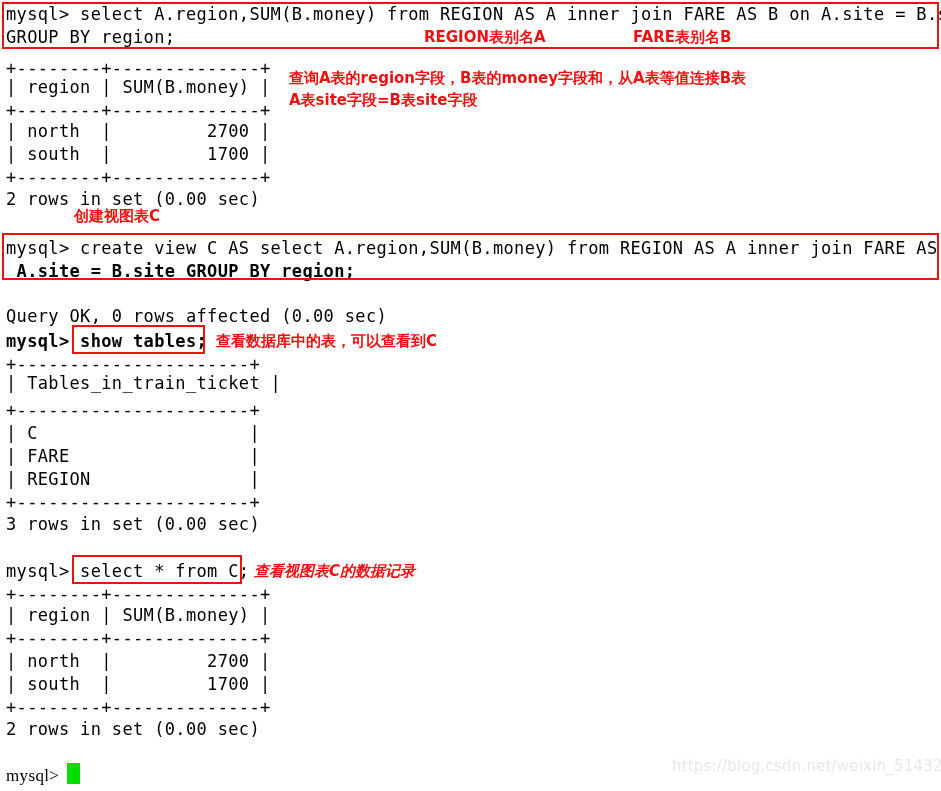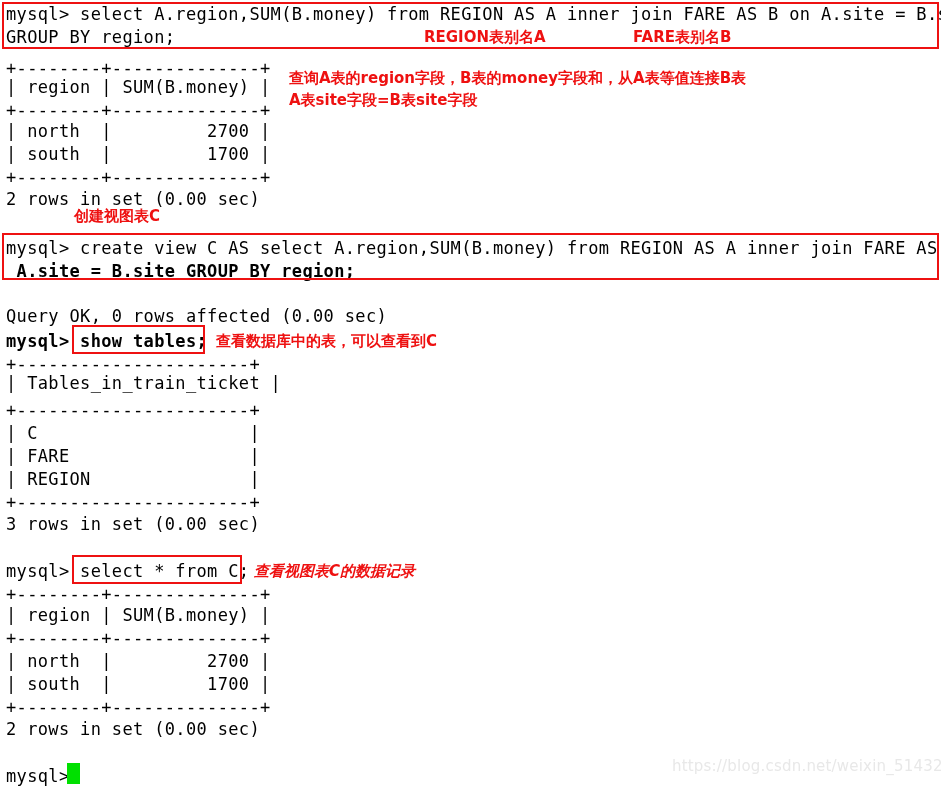--- a/index.html
+++ b/index.html
@@ -98,21 +98,21 @@
     <div class="line" style="top: 492px;">+----------------------+</div>
     <div class="line" style="top: 514px;">3 rows in set (0.00 sec)</div>
     <div class="line" style="top: 561px;">mysql&gt; select * from C;</div>
     <div class="line" style="top: 584px;">+--------+--------------+</div>
     <div class="line" style="top: 605px;">| region | SUM(B.money) |</div>
     <div class="line" style="top: 628px;">+--------+--------------+</div>
     <div class="line" style="top: 651px;">| north  |         2700 |</div>
     <div class="line" style="top: 674px;">| south  |         1700 |</div>
     <div class="line" style="top: 697px;">+--------+--------------+</div>
     <div class="line" style="top: 719px;">2 rows in set (0.00 sec)</div>
-    <div class="line" style="top: 766px;">mysql&gt;</div>
+    <div class="line" style="top: 766px; font-family: Liberation Serif, serif;">mysql&gt;</div>
   </div>
 <div id="boxes-layer">
     <div class="redbox" style="left: 2px; top: 2px; width: 937px; height: 47px;"></div>
     <div class="redbox" style="left: 2px; top: 233px; width: 937px; height: 47px;"></div>
     <div class="redbox" style="left: 72px; top: 325px; width: 133px; height: 29px;"></div>
     <div class="redbox" style="left: 72px; top: 555px; width: 170px; height: 29px;"></div>
   </div>
 <div id="notes-layer">
     <div class="note" style="left: 424px; top: 28px;">REGION表别名A</div>
     <div class="note" style="left: 633px; top: 28px;">FARE表别名B</div>

